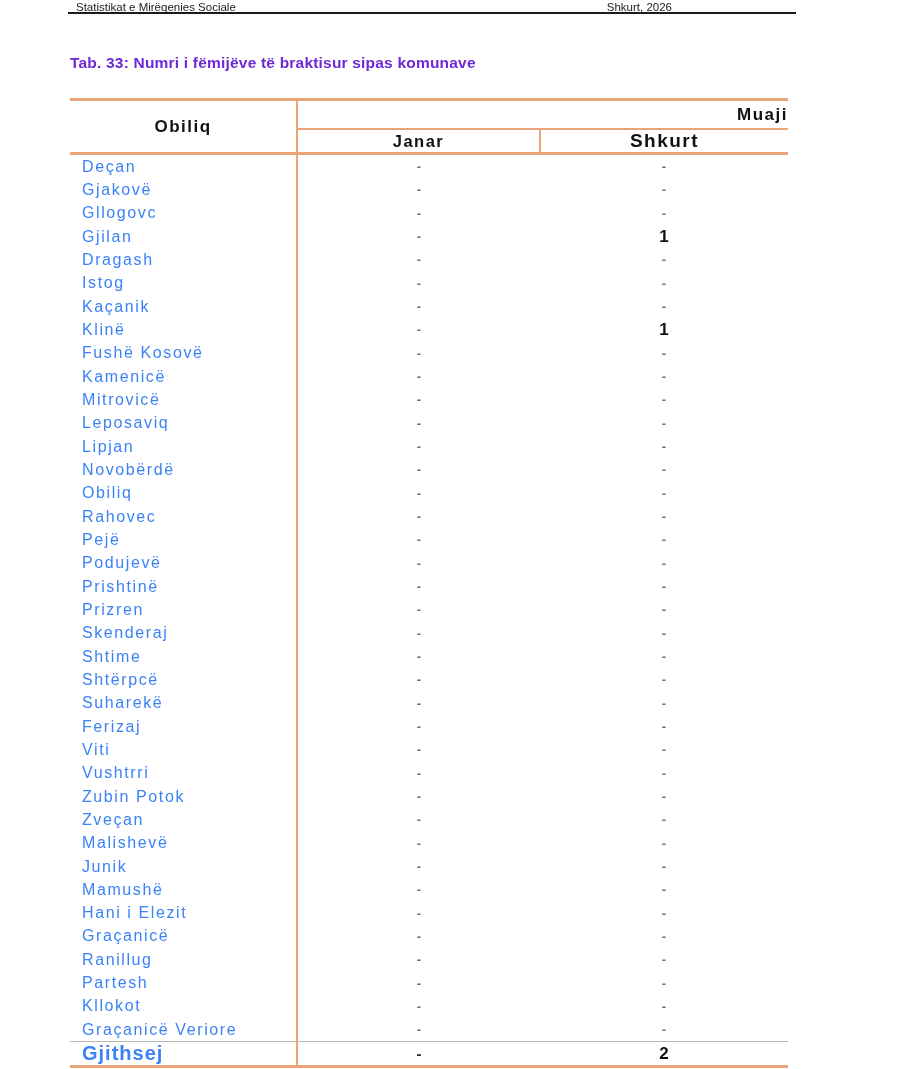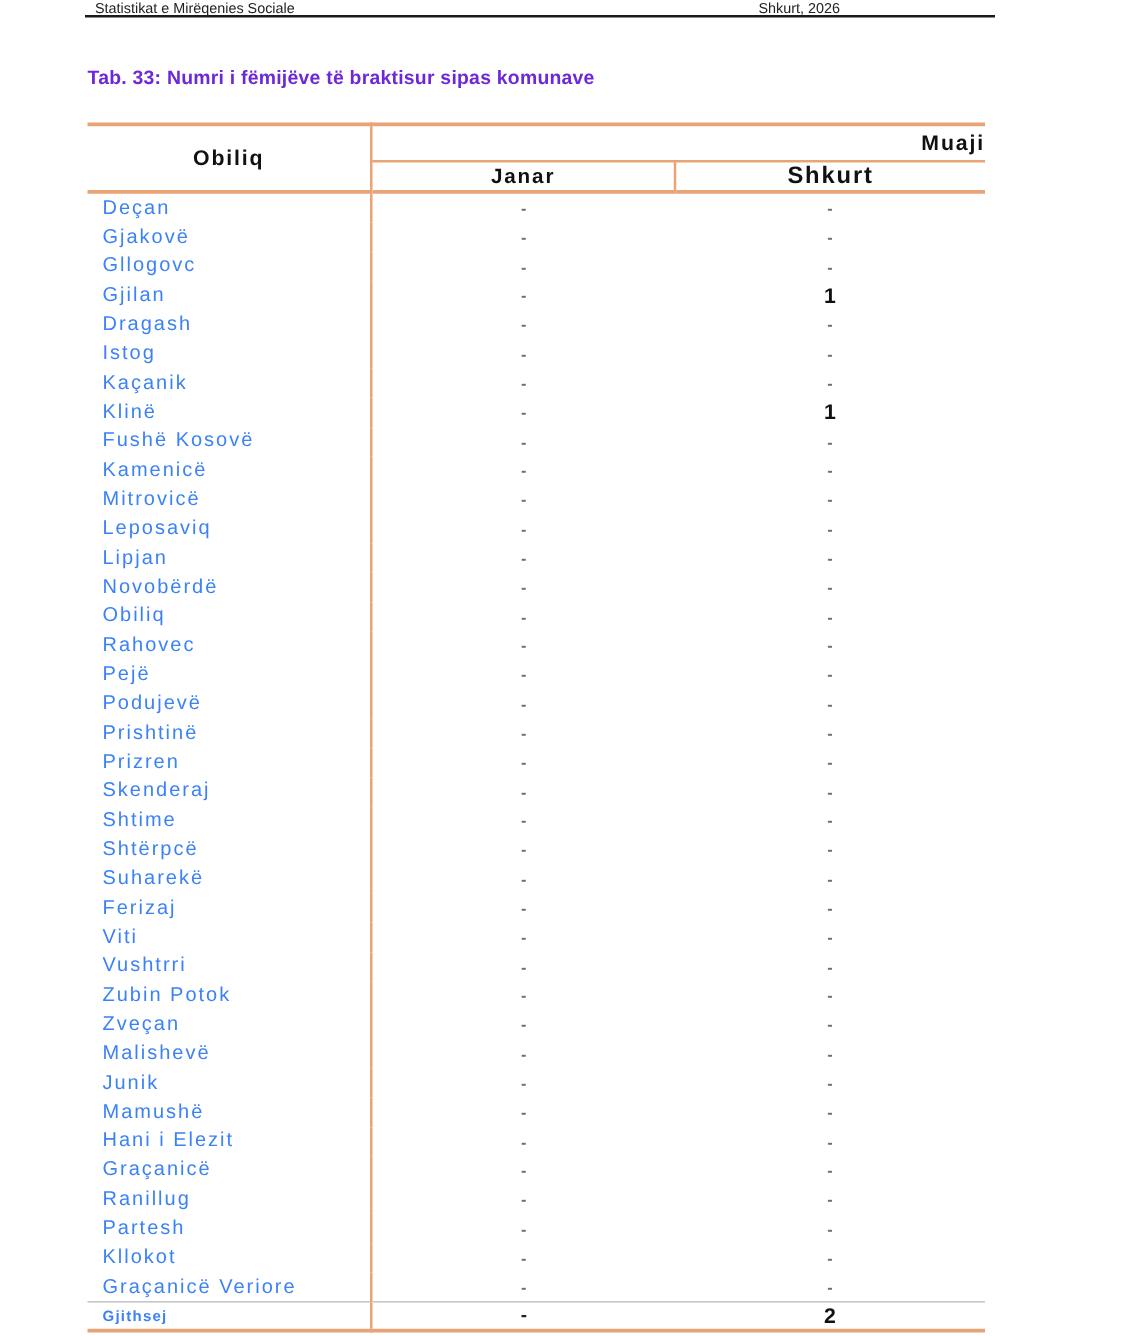--- a/index.html
+++ b/index.html
@@ -58,21 +58,21 @@
     border-right:2.5px solid var(--border);
     padding-left:12px;letter-spacing:1.6px;color:#3b82f6;
   }
   td.cell-val{
     text-align:center;color:#6f6f6f;font-weight:700;font-size:13px;letter-spacing:0;
   }
   td.cell-val.num{color:#111;font-weight:700;font-size:17px;}
   tfoot td{
     height:21px;vertical-align:middle;
     border-top:1.5px solid var(--sep);
-    font-weight:700;font-size:12px;color:#111;
+    font-weight:700;font-size:20px;color:#111;
   }
   tfoot td.cell-komuna{letter-spacing:1px;}
   tfoot td.cell-val{font-size:15px;color:#222;}
   tfoot td.cell-val.num{font-size:17px;color:#111;}
 </style>
 </head>
 <body>
 
 <div class="running-header">
   <span class="rh-left">Statistikat e Mirëqenies Sociale</span>

